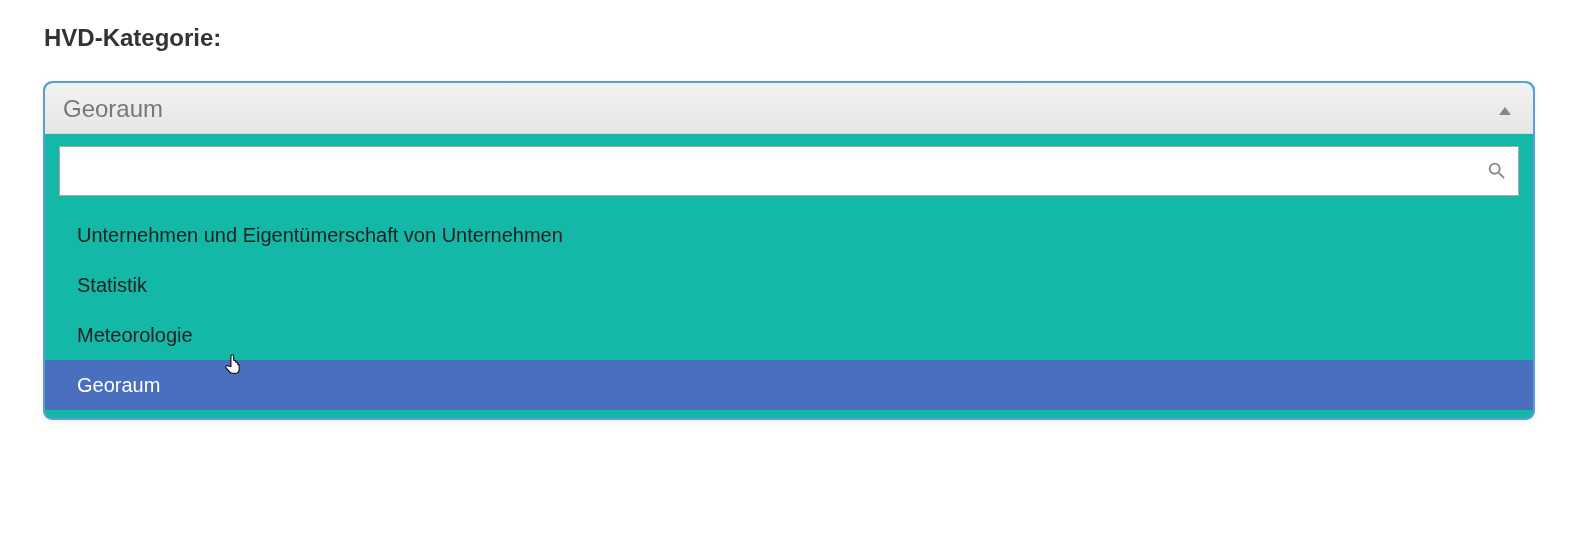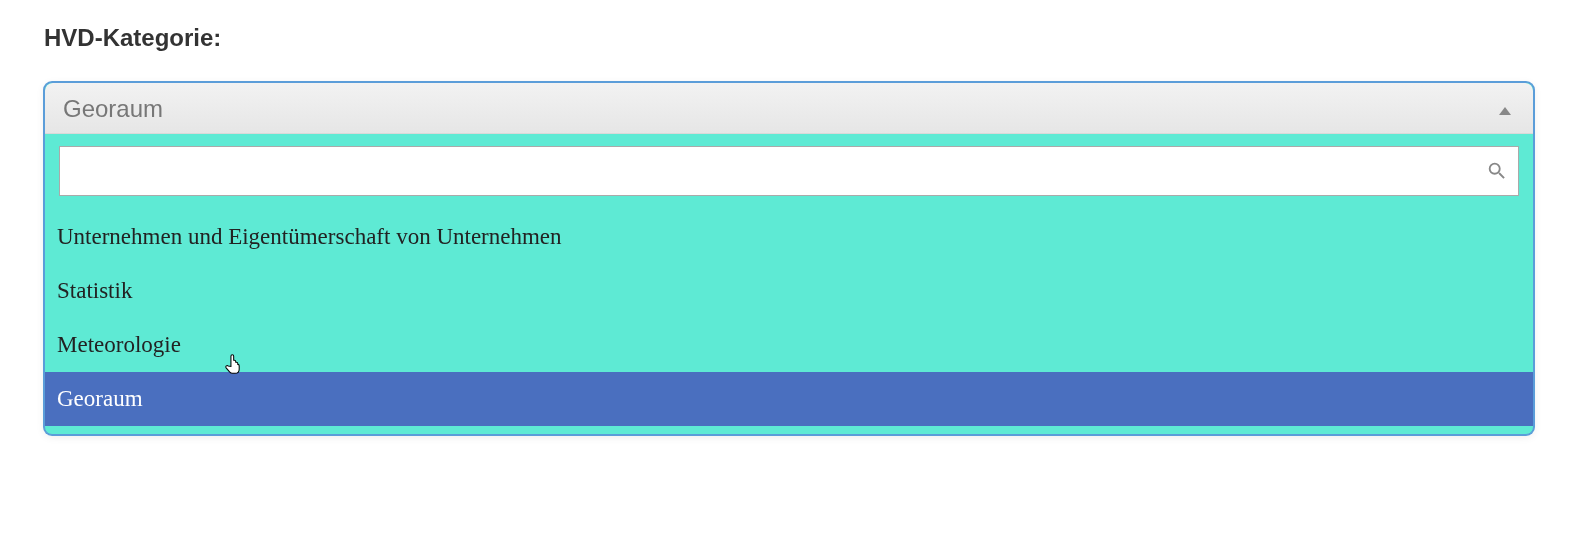--- a/index.html
+++ b/index.html
@@ -16,21 +16,21 @@
     margin-bottom: 30px;
     color: #333;
   }
   .dropdown-wrapper {
     position: relative;
   }
   .dropdown {
     border: 1px solid #5b9dd9;
     border-radius: 8px;
     box-shadow: 0 0 0 1px #5b9dd9, 0 2px 8px rgba(0,0,0,0.08);
-    background: #5eead4;
+    background: #14b8a6;
     overflow: hidden;
   }
   .dropdown-header {
     display: flex;
     align-items: center;
     padding: 12px 18px 10px 18px;
     background: linear-gradient(#f2f2f2, #e6e6e6);
     border-bottom: 1px solid #d9d9d9;
     border-top-left-radius: 8px;
     border-top-right-radius: 8px;
@@ -70,26 +70,25 @@
   }
   .search-icon-svg {
     width: 22px;
     height: 22px;
     fill: #888;
   }
   .options {
     padding: 8px 0 8px 0;
   }
   .option {
-    font-size: 23px;
-    padding: 12px 16px 12px 12px;
+    font-size: 20px;
+    padding: 12px 16px 12px 32px;
     color: #222;
     line-height: 1.3;
     cursor: pointer;
-    font-family: Liberation Serif, serif;
   }
   .option.highlight {
     background: #4a6fbf;
     color: #fff;
   }
   .cursor-pointer {
     position: absolute;
     left: 222px;
     top: 350px;
     width: 22px;

